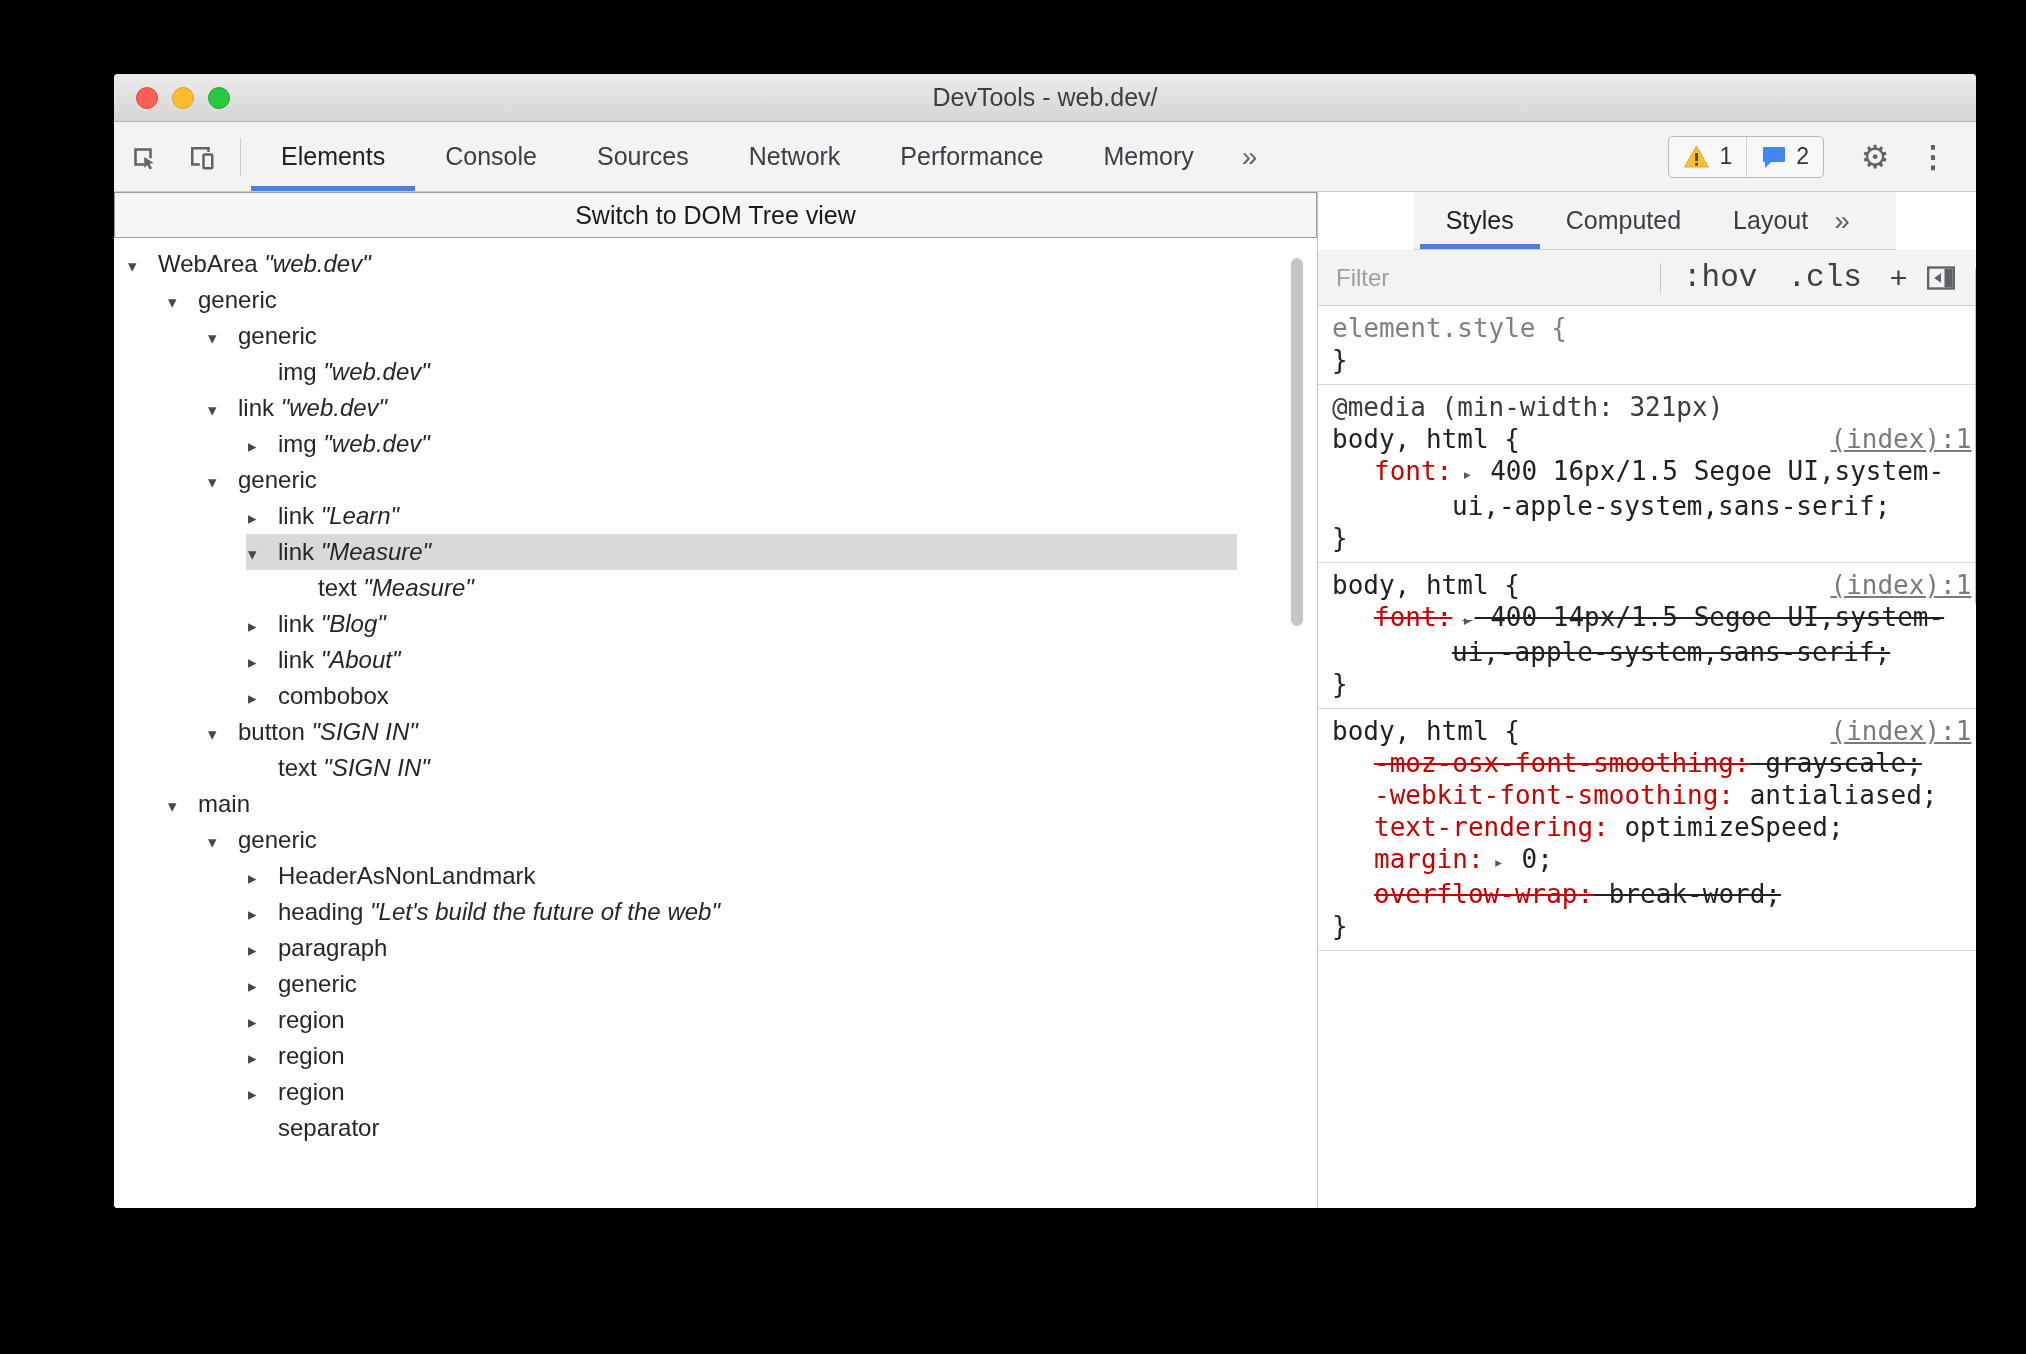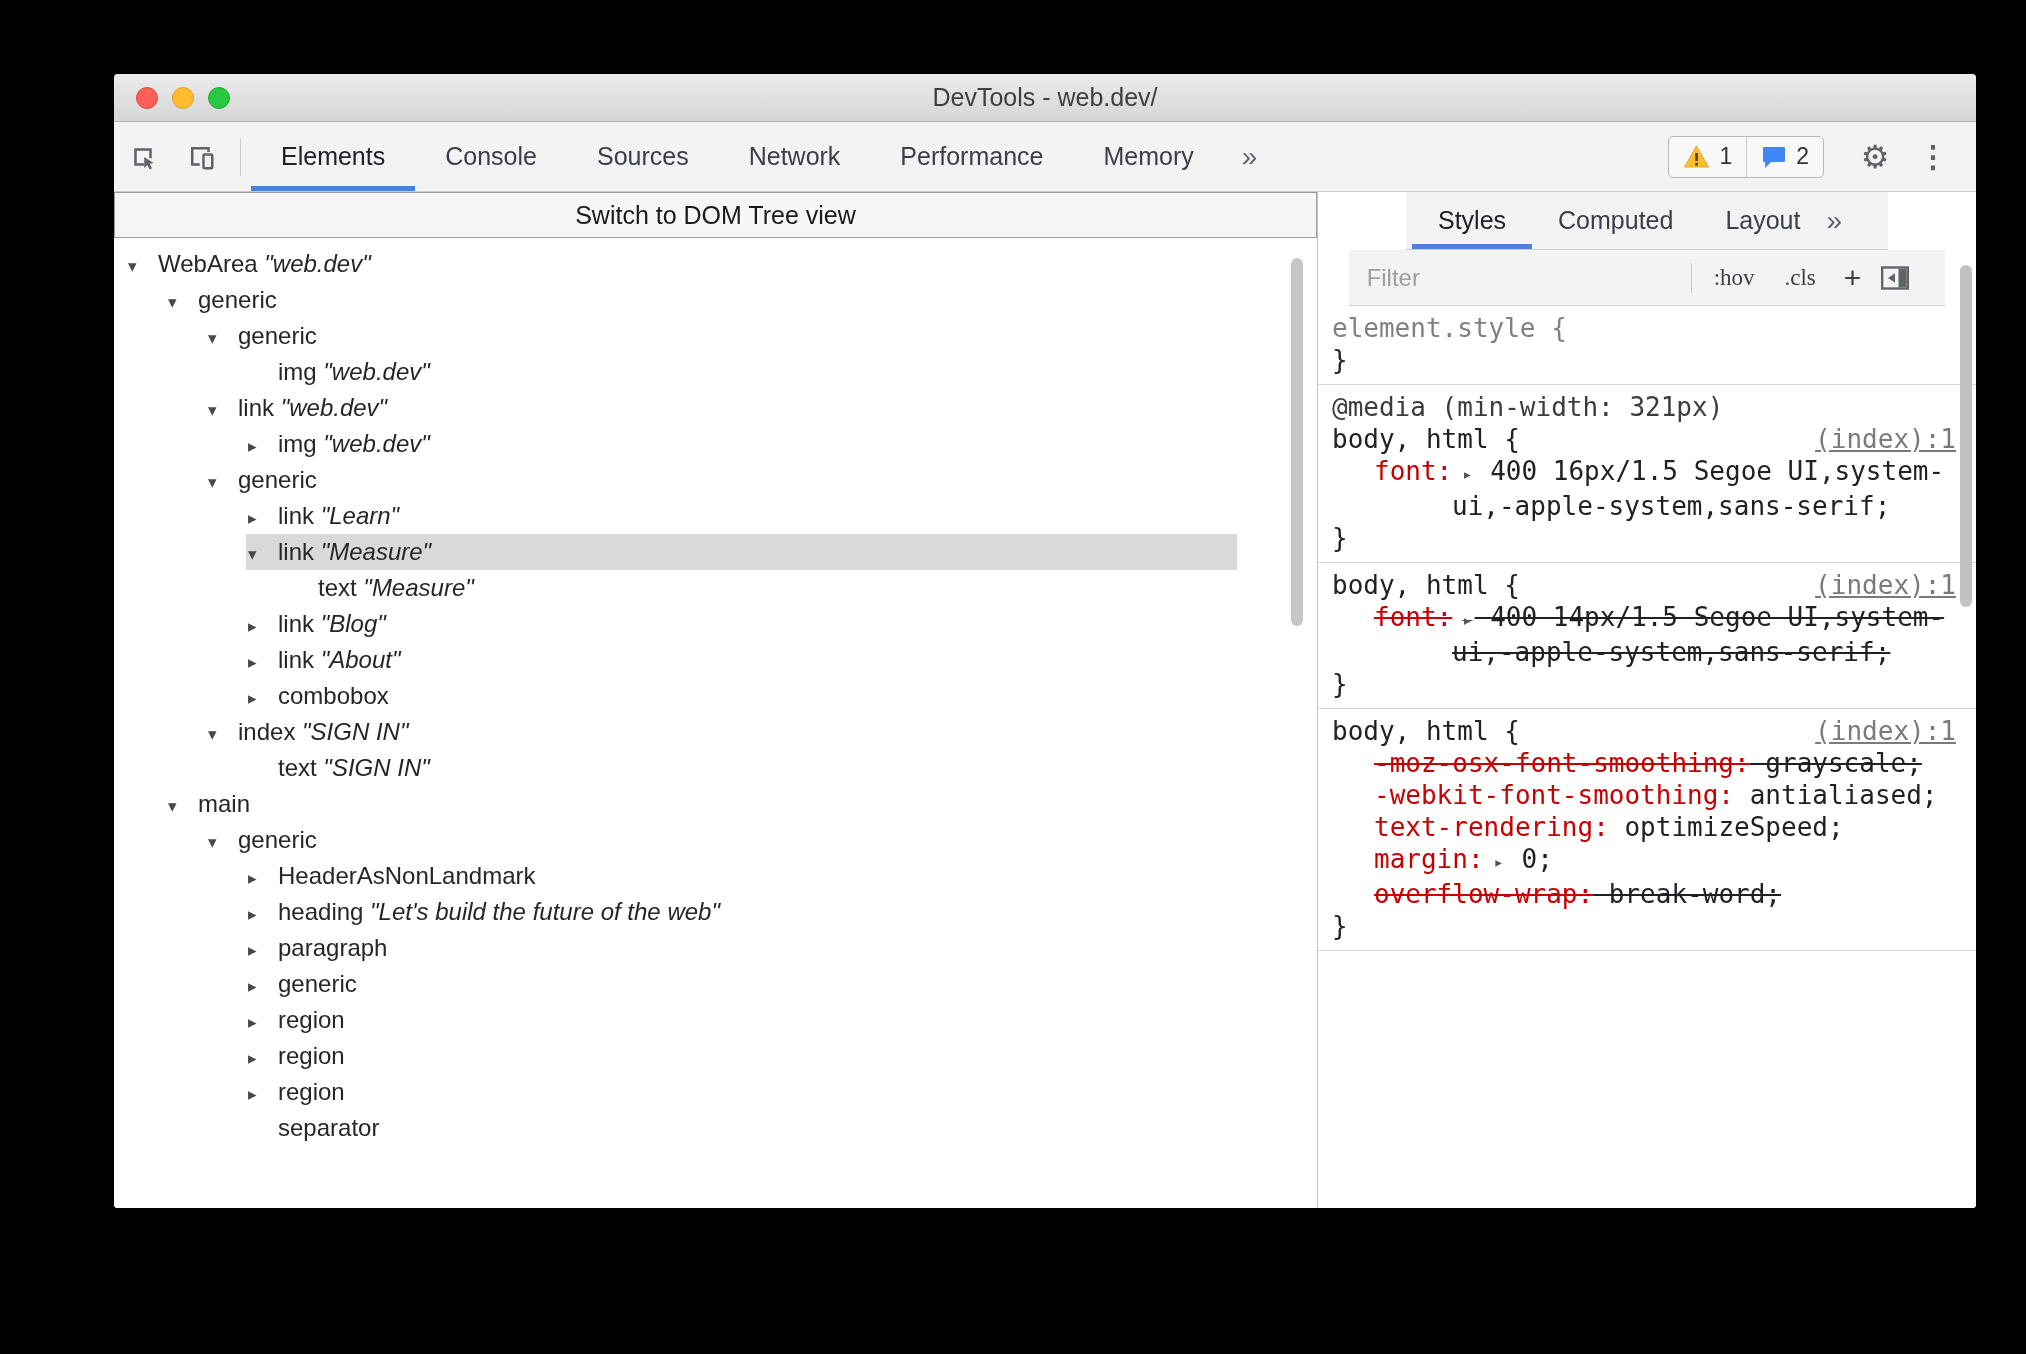--- a/index.html
+++ b/index.html
@@ -77,22 +77,22 @@
   .rp-tab{ padding:0 26px; height:100%; display:flex; align-items:center;
            font-size:25px; color:#3a3f47; cursor:pointer; }
   .rp-tab.active{ box-shadow:inset 0 -5px 0 #4e7fd9; color:#202124; }
   .rp-more{ margin-left:auto; margin-right:46px; font-size:28px; color:#5f6368; cursor:pointer; }
   .rp-filter{ height:56px; flex:none; background:#f3f3f3; border-bottom:1px solid #cfcfcf;
               display:flex; align-items:center; padding:0 18px; gap:14px; }
   .filter-input{ flex:1; min-width:0; border:none; background:transparent; outline:none;
                  font-size:24px; color:#333; font-family:"Liberation Sans", sans-serif; }
   .filter-input::placeholder{ color:#9e9e9e; }
   .fsep{ width:1px; height:30px; background:#c9c9c9; }
-  .state-btn{ font-size:23px; color:#3c4043; padding:0 8px; background:none; border:none; cursor:pointer;
-              font-family:Liberation Serif, serif; }
+  .state-btn{ font-size:31px; color:#3c4043; padding:0 8px; background:none; border:none; cursor:pointer;
+              font-family:Liberation Mono, monospace; }
   .plus-btn{ font-size:30px; color:#3c4043; padding:0 6px; background:none; border:none; cursor:pointer; }
   .dock-btn{ background:none; border:none; margin-right:18px; cursor:pointer;
              display:flex; align-items:center; }
 
   .rp-content{ flex:1; overflow:hidden; font-family:"DejaVu Sans Mono", monospace;
                font-size:26px; line-height:32px; color:#202124; }
   .style-section{ padding:6px 20px 8px 14px; border-bottom:1px solid #d8d8d8; overflow:hidden; }
   .media-line{ color:#3c3c3c; }
   .selector-line{ color:#202124; }
   .selector.muted{ color:#808080; }
@@ -180,21 +180,21 @@
           <div class="tree-row" style="margin-left: 132px;"><span class="tw"></span><span class="role">img</span><span class="nname"> "web.dev"</span></div>
           <div class="tree-row" style="margin-left: 92px;"><span class="tw">▾</span><span class="role">link</span><span class="nname"> "web.dev"</span></div>
           <div class="tree-row" style="margin-left: 132px;"><span class="tw">▸</span><span class="role">img</span><span class="nname"> "web.dev"</span></div>
           <div class="tree-row" style="margin-left: 92px;"><span class="tw">▾</span><span class="role">generic</span></div>
           <div class="tree-row" style="margin-left: 132px;"><span class="tw">▸</span><span class="role">link</span><span class="nname"> "Learn"</span></div>
           <div class="tree-row selected" style="margin-left: 132px;"><span class="tw">▾</span><span class="role">link</span><span class="nname"> "Measure"</span></div>
           <div class="tree-row" style="margin-left: 172px;"><span class="tw"></span><span class="role">text</span><span class="nname"> "Measure"</span></div>
           <div class="tree-row" style="margin-left: 132px;"><span class="tw">▸</span><span class="role">link</span><span class="nname"> "Blog"</span></div>
           <div class="tree-row" style="margin-left: 132px;"><span class="tw">▸</span><span class="role">link</span><span class="nname"> "About"</span></div>
           <div class="tree-row" style="margin-left: 132px;"><span class="tw">▸</span><span class="role">combobox</span></div>
-          <div class="tree-row" style="margin-left: 92px;"><span class="tw">▾</span><span class="role">index</span><span class="nname"> "SIGN IN"</span></div>
+          <div class="tree-row" style="margin-left: 92px;"><span class="tw">▾</span><span class="role">button</span><span class="nname"> "SIGN IN"</span></div>
           <div class="tree-row" style="margin-left: 132px;"><span class="tw"></span><span class="role">text</span><span class="nname"> "SIGN IN"</span></div>
           <div class="tree-row" style="margin-left: 52px;"><span class="tw">▾</span><span class="role">main</span></div>
           <div class="tree-row" style="margin-left: 92px;"><span class="tw">▾</span><span class="role">generic</span></div>
           <div class="tree-row" style="margin-left: 132px;"><span class="tw">▸</span><span class="role">HeaderAsNonLandmark</span></div>
           <div class="tree-row" style="margin-left: 132px;"><span class="tw">▸</span><span class="role">heading</span><span class="nname"> "Let's build the future of the web"</span></div>
           <div class="tree-row" style="margin-left: 132px;"><span class="tw">▸</span><span class="role">paragraph</span></div>
           <div class="tree-row" style="margin-left: 132px;"><span class="tw">▸</span><span class="role">generic</span></div>
           <div class="tree-row" style="margin-left: 132px;"><span class="tw">▸</span><span class="role">region</span></div>
           <div class="tree-row" style="margin-left: 132px;"><span class="tw">▸</span><span class="role">region</span></div>
           <div class="tree-row" style="margin-left: 132px;"><span class="tw">▸</span><span class="role">region</span></div>

